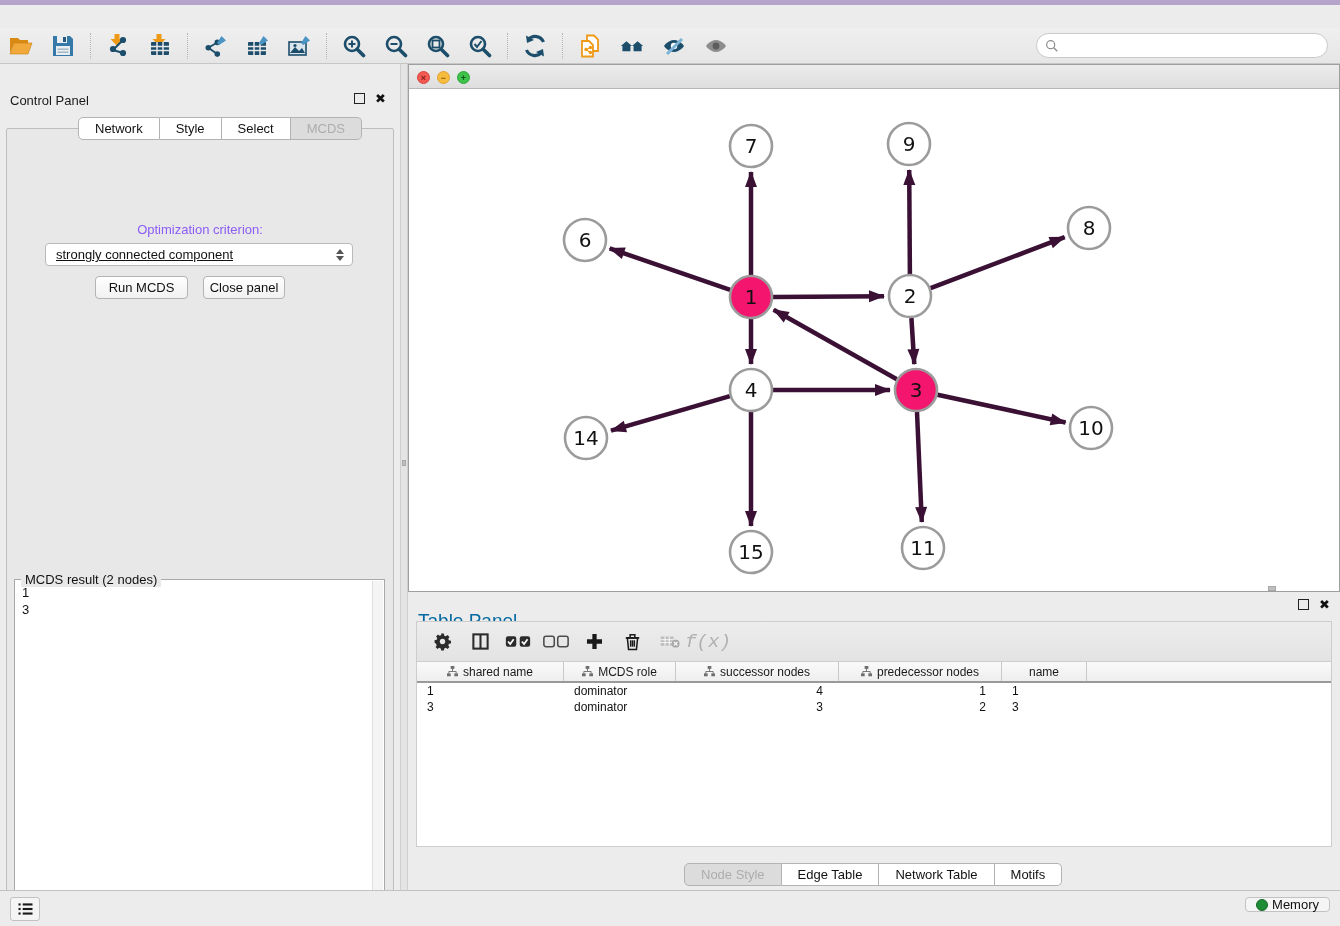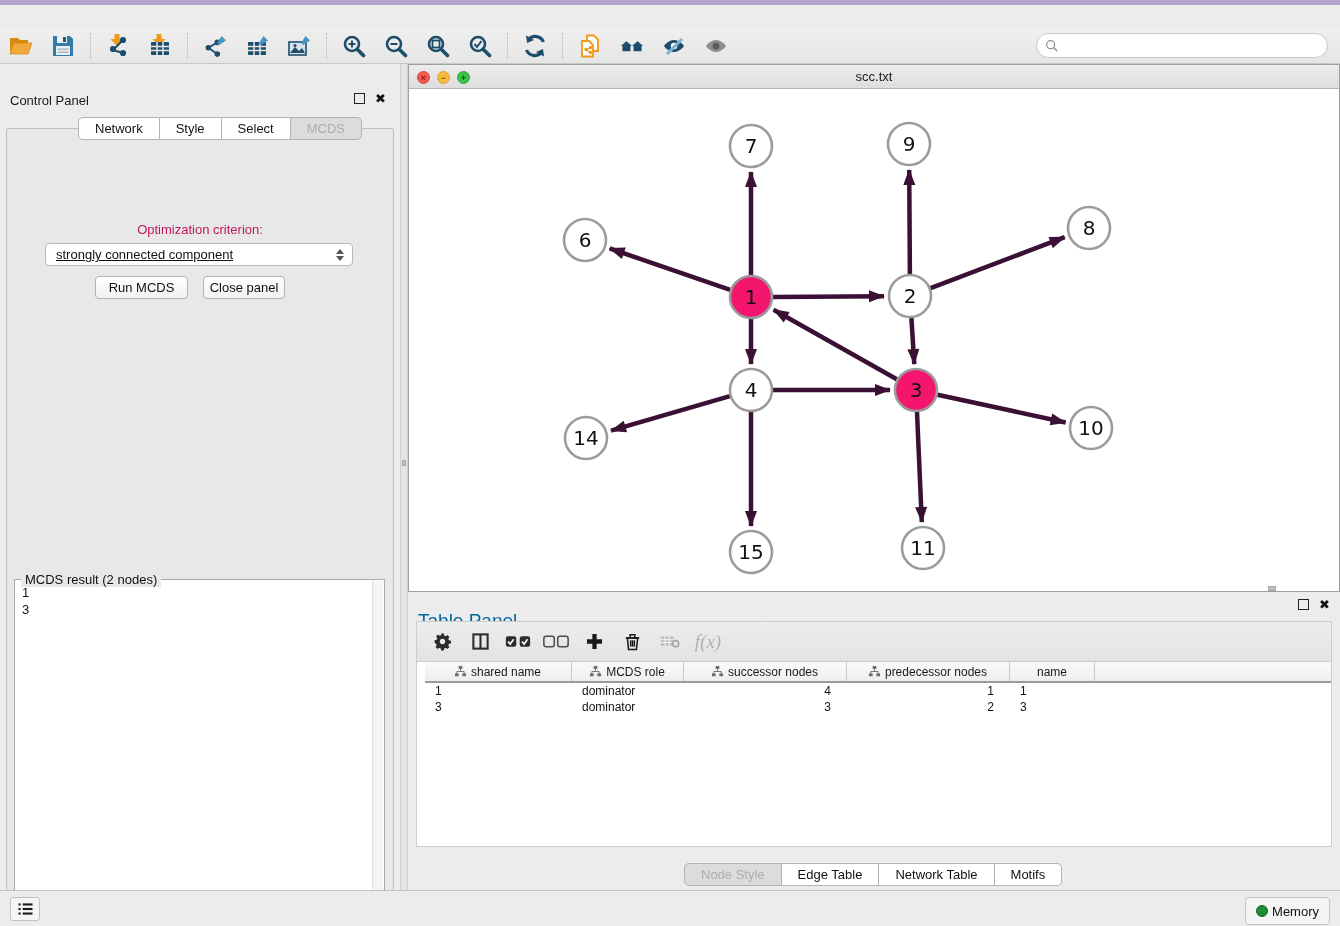--- a/index.html
+++ b/index.html
@@ -26,21 +26,21 @@
   .panel-btns { position:absolute; right:14px; top:8px; display:flex; gap:10px; align-items:center; }
   .float-btn { width:11px; height:11px; border:1.5px solid #222; display:inline-block; }
   .close-btn { font-size:13px; font-weight:bold; color:#111; line-height:11px; }
   .cp-box { position:absolute; left:6px; top:43px; width:388px; height:820px; height:815px; background:#e8e8e8; border:1px solid #bdbdbd; border-radius:2px; }
   .seg-tabs { position:absolute; display:flex; }
   .seg { font-size:13px; padding:3px 16px; background:#fff; border:1px solid #b3b3b3; border-left:none; color:#111; white-space:nowrap; }
   .seg:first-child { border-left:1px solid #b3b3b3; border-radius:5px 0 0 5px; }
   .seg:last-child { border-radius:0 5px 5px 0; }
   .seg.active { background:#dcdcdc; color:#adadad; }
   .cp-tabs { left:78px; top:32px; }
-  .opt-label { position:absolute; left:0; width:400px; top:137px; text-align:center; font-size:13px; color:#be185d; }
+  .opt-label { position:absolute; left:0; width:400px; top:137px; text-align:center; font-size:13px; color:#8b5cf6; }
   .dropdown { position:absolute; left:45px; top:158px; width:308px; height:23px; background:#fff; border:1px solid #b9b9b9; border-radius:4px; display:flex; align-items:center; font-size:13px; padding-left:10px; color:#111;text-decoration:underline; }
   .dd-stepper { position:absolute; right:6px; top:3px; width:12px; height:16px; display:flex; flex-direction:column; align-items:center; justify-content:center; gap:2px; }
   .dd-up { width:0; height:0; border-left:4px solid transparent; border-right:4px solid transparent; border-bottom:5px solid #555; }
   .dd-down { width:0; height:0; border-left:4px solid transparent; border-right:4px solid transparent; border-top:5px solid #555; }
   .cp-button { position:absolute; top:191px; height:23px; background:linear-gradient(#ffffff,#f1f1f1); border:1px solid #b3b3b3; border-radius:4px; font-size:13px; color:#111; text-align:center; line-height:21px; }
   .result-group { position:absolute; left:14px; top:494px; width:371px; height:381px; border:1px solid #a9a9a9; background:#fff; }
   .result-legend { position:absolute; left:6px; top:-8px; background:#e8e8e8; padding:0 4px; font-size:13px; color:#111; }
   .result-text { position:absolute; left:2px; top:4px; right:14px; bottom:2px; font-size:13px; color:#111; line-height:17px; padding-left:5px; white-space:pre-line; }
   .result-scroll { position:absolute; right:1px; top:1px; width:11px; bottom:1px; background:#f4f4f4; border-left:1px solid #e0e0e0; }
 
@@ -61,36 +61,36 @@
   .net-grip { left:860px; top:586px; width:8px; height:5px; }
 
   
   .table-panel { position:absolute; left:408px; top:592px; width:932px; height:298px; background:#ececec; }
   .tp-header { position:absolute; left:10px; top:6px; font-size:19px; color:#0369a1;margin-top:12px; }
   .tp-btns { position:absolute; right:10px; top:7px; display:flex; gap:10px; align-items:center; }
   .tp-toolbar { position:absolute; left:8px; top:29px; width:916px; height:40px; background:linear-gradient(#ededed,#e3e3e3); border:1px solid #cdcdcd; border-bottom:none; display:flex; align-items:center; padding-left:12px; }
   .tp-tool { width:26px; height:26px; margin-right:12px; display:flex; align-items:center; justify-content:center; }
   .tp-tool svg { width:19px; height:19px; }
   .tp-tool.wide svg { width:30px; height:17px; }
-  .fx-glyph { font-family:Liberation Serif, serif; font-style:italic; font-size:19px; color:#b0b0b0; }
-  .tablegrid { position:absolute; left:8px; top:69px; width:916px; height:186px; background:#fff; border:1px solid #cdcdcd; overflow:hidden;padding-left:8px; }
+  .fx-glyph { font-family:Liberation Mono, monospace; font-style:italic; font-size:19px; color:#b0b0b0; }
+  .tablegrid { position:absolute; left:8px; top:69px; width:916px; height:186px; background:#fff; border:1px solid #cdcdcd; overflow:hidden; }
   .tg-headrow { display:grid; grid-template-columns:147px 112px 163px 163px 85px 1fr; height:21px; background:linear-gradient(#fafafa,#eeeeee); border-bottom:2px solid #9a9a9a; }
   .tg-h { display:flex; align-items:center; justify-content:center; gap:5px; font-size:12px; color:#1a1a1a; border-right:1px solid #c9c9c9; overflow:hidden; }
   .tg-h svg { width:11px; height:11px; flex:0 0 auto; }
   .tg-row { display:grid; grid-template-columns:147px 112px 163px 163px 85px 1fr; height:16px; background:#fff; font-size:12px; color:#111; }
   .tg-c { overflow:hidden; white-space:nowrap; line-height:16px; }
   .tg-c.l { padding-left:10px; text-align:left; }
   .tg-c.r { padding-right:16px; text-align:right; }
   .tp-tabs { left:276px; top:271px; }
 
   
   .statusbar { position:absolute; left:0; top:890px; width:100%; height:36px; background:#ececec; border-top:1px solid #c2c2c2; }
   .list-btn { position:absolute; left:10px; top:6px; width:30px; height:24px; background:#f5f5f5; border:1px solid #c2c2c2; border-radius:3px; display:flex; align-items:center; justify-content:center; }
   .list-btn svg { width:17px; height:14px; }
-  .memory-btn { position:absolute; right:10px; top:6px; height:28px; background:#f5f5f5; border:1px solid #c2c2c2; border-radius:4px; display:flex; align-items:center; gap:4px; padding:0 10px; font-size:13px; color:#111; }
+  .memory-btn { position:absolute; right:10px; top:6px; height:15px; background:#f5f5f5; border:1px solid #c2c2c2; border-radius:4px; display:flex; align-items:center; gap:4px; padding:0 10px; font-size:13px; color:#111; }
   .mem-dot { width:12px; height:12px; border-radius:50%; background:#1e8b35; border:1px solid #166b28; }
 </style>
 </head>
 <body>
 
 <div id="app">
 
   <div class="purple-strip"></div>
 
 
@@ -302,21 +302,20 @@
 
   <div class="vsplit">
       <span class="grip"></span>
     </div>
 
   <div class="net-window">
     <div class="net-titlebar">
       <span class="traffic t-red">×</span>
       <span class="traffic t-yel">−</span>
       <span class="traffic t-grn">+</span>
-      <div class="net-title">scc.txt</div>
     </div>
     <svg class="net-canvas" id="graph-canvas" viewBox="0 0 930 502">
         <defs>
           <marker id="arrow" markerUnits="userSpaceOnUse" markerWidth="18" markerHeight="14" refX="16" refY="7" orient="auto">
             <path d="M1,1 L17,7 L1,13 z" fill="#3a1135"></path>
           </marker>
         </defs>
         <line x1="342.0" y1="186.0" x2="342.0" y2="83.0" stroke="#3a1135" stroke-width="4.5" marker-end="url(#arrow)"></line>
         <line x1="321.2" y1="200.9" x2="200.6" y2="159.4" stroke="#3a1135" stroke-width="4.5" marker-end="url(#arrow)"></line>
         <line x1="364.0" y1="207.9" x2="475.0" y2="207.2" stroke="#3a1135" stroke-width="4.5" marker-end="url(#arrow)"></line>

